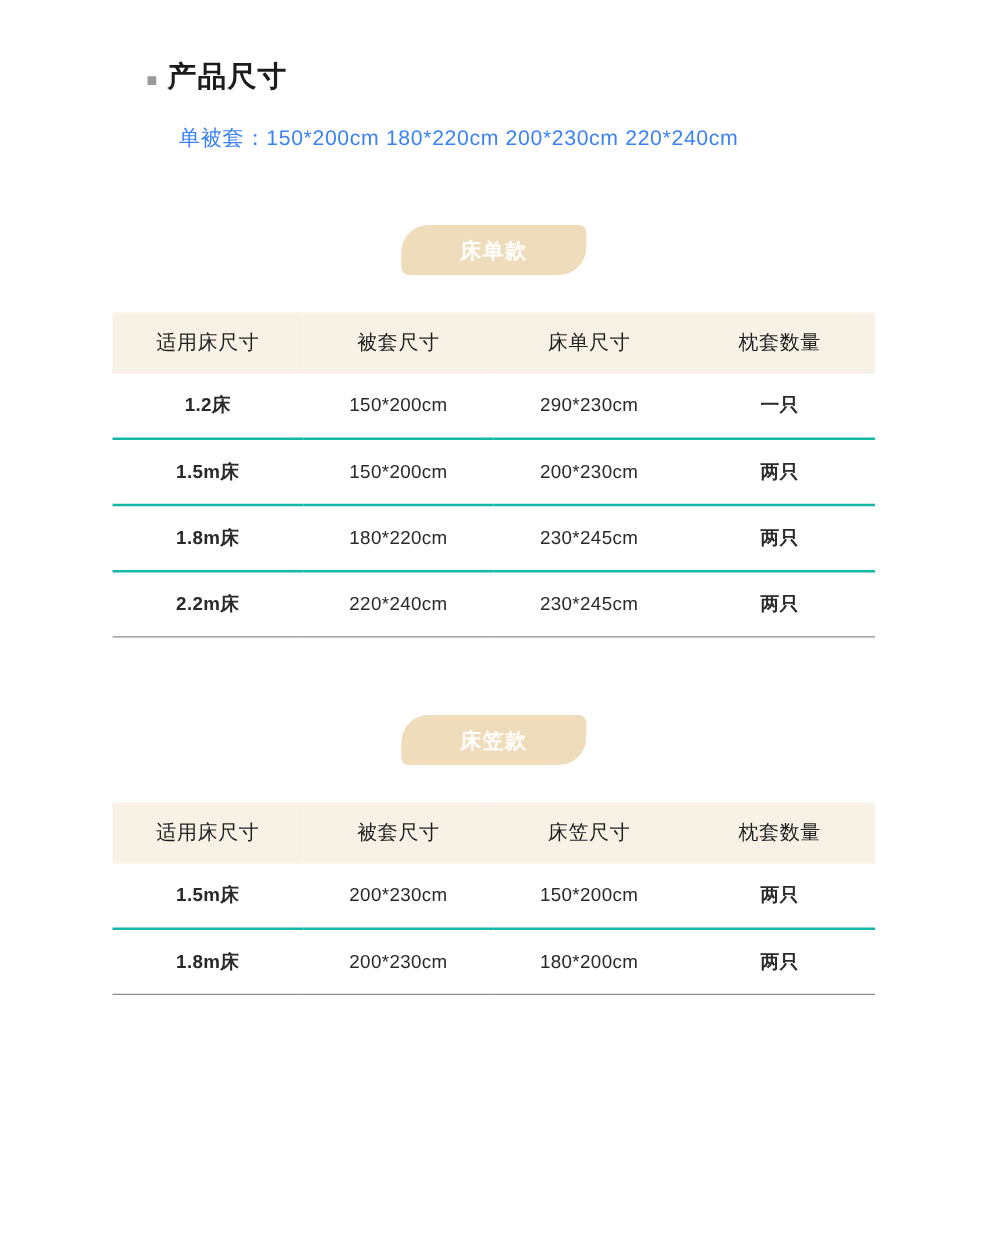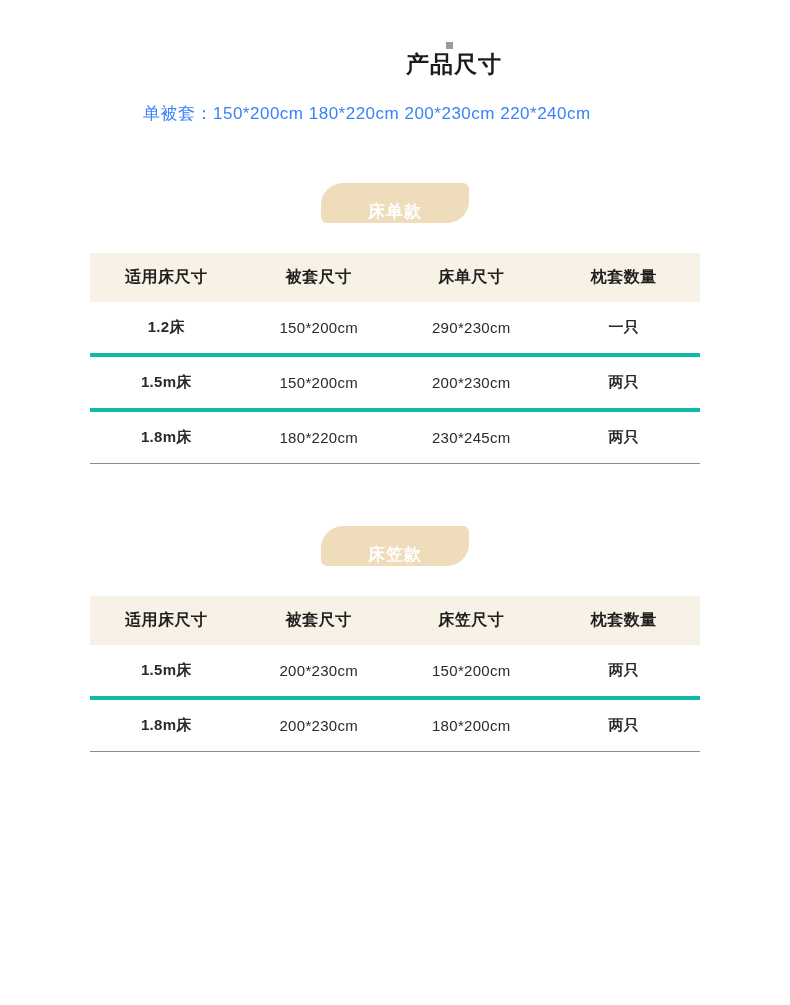--- a/index.html
+++ b/index.html
@@ -13,22 +13,21 @@
     font-family: "Liberation Sans", sans-serif;
     color: #2b2b2b;
     position: relative;
     overflow: hidden;
   }
 
   
   .section-head {
     display: flex;
     align-items: center;
-    margin: 36px 0 0 118px;
-    flex-direction: column;
+    margin: 46px 0 0 118px;
   }
   .bullet-square {
     width: 7px;
     height: 7px;
     background: #9a9a9a;
     margin-right: 9px;
     margin-top: 6px;
     flex: 0 0 auto;
   }
   .section-title {
@@ -50,52 +49,52 @@
     display: flex;
     justify-content: center;
   }
   .ribbon {
     position: relative;
     width: 148px;
     height: 40px;
     background: #efdcbb;
     border-radius: 22px 6px 22px 6px;
     display: flex;
-    align-items: flex-end;
+    align-items: center;
     justify-content: center;
   }
   .ribbon-text {
     font-size: 17px;
     font-weight: bold;
     color: #ffffff;
     letter-spacing: 1px;
   }
 
   
   .table {
     width: 610px;
     margin: 0 auto;
     border-collapse: collapse;
     table-layout: fixed;
   }
   .table thead th {
     background: #f7f1e6;
     font-size: 16px;
-    font-weight: bold;
+    font-weight: normal;
     color: #1f1f1f;
     padding: 14px 0;
     text-align: center;
     letter-spacing: 0.5px;
   }
   .table tbody td {
     font-size: 15px;
     color: #2a2a2a;
     text-align: center;
     padding: 16px 0;
-    border-bottom: 4px solid #14b8a6;
+    border-bottom: 2px solid #14b8a6;
     letter-spacing: 0.3px;
   }
   .table tbody tr:last-child td {
     border-bottom: 1px solid #8c8c8c;
   }
   .table tbody td.bold-col {
     font-weight: bold;
   }
 
   .gap-1 { height: 58px; }
@@ -144,20 +143,26 @@
       <td>150*200cm</td>
       <td>200*230cm</td>
       <td class="bold-col">两只</td>
     </tr>
     <tr>
       <td class="bold-col">1.8m床</td>
       <td>180*220cm</td>
       <td>230*245cm</td>
       <td class="bold-col">两只</td>
     </tr>
+    <tr>
+      <td class="bold-col">2.2m床</td>
+      <td>220*240cm</td>
+      <td>230*245cm</td>
+      <td class="bold-col">两只</td>
+    </tr>
   </tbody>
 </table>
 
 <div class="gap-3"></div>
 
 <div class="ribbon-wrap">
   <div class="ribbon">
     <span class="ribbon-text">床笠款</span>
   </div>
 </div>

